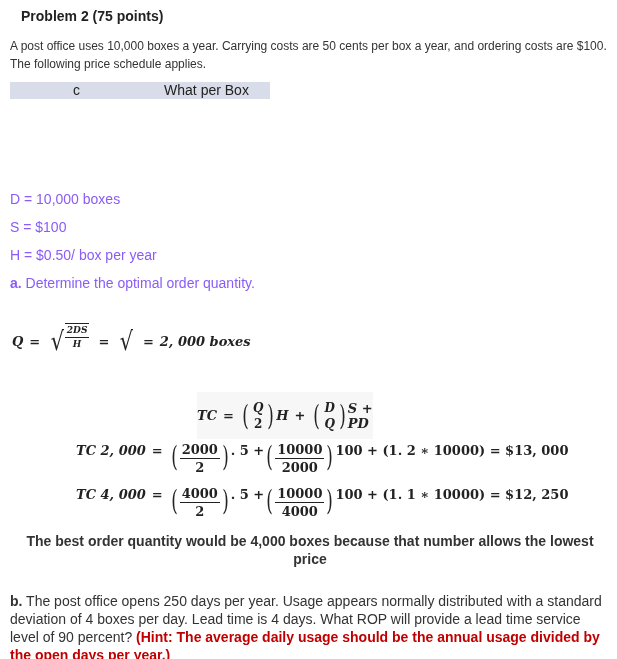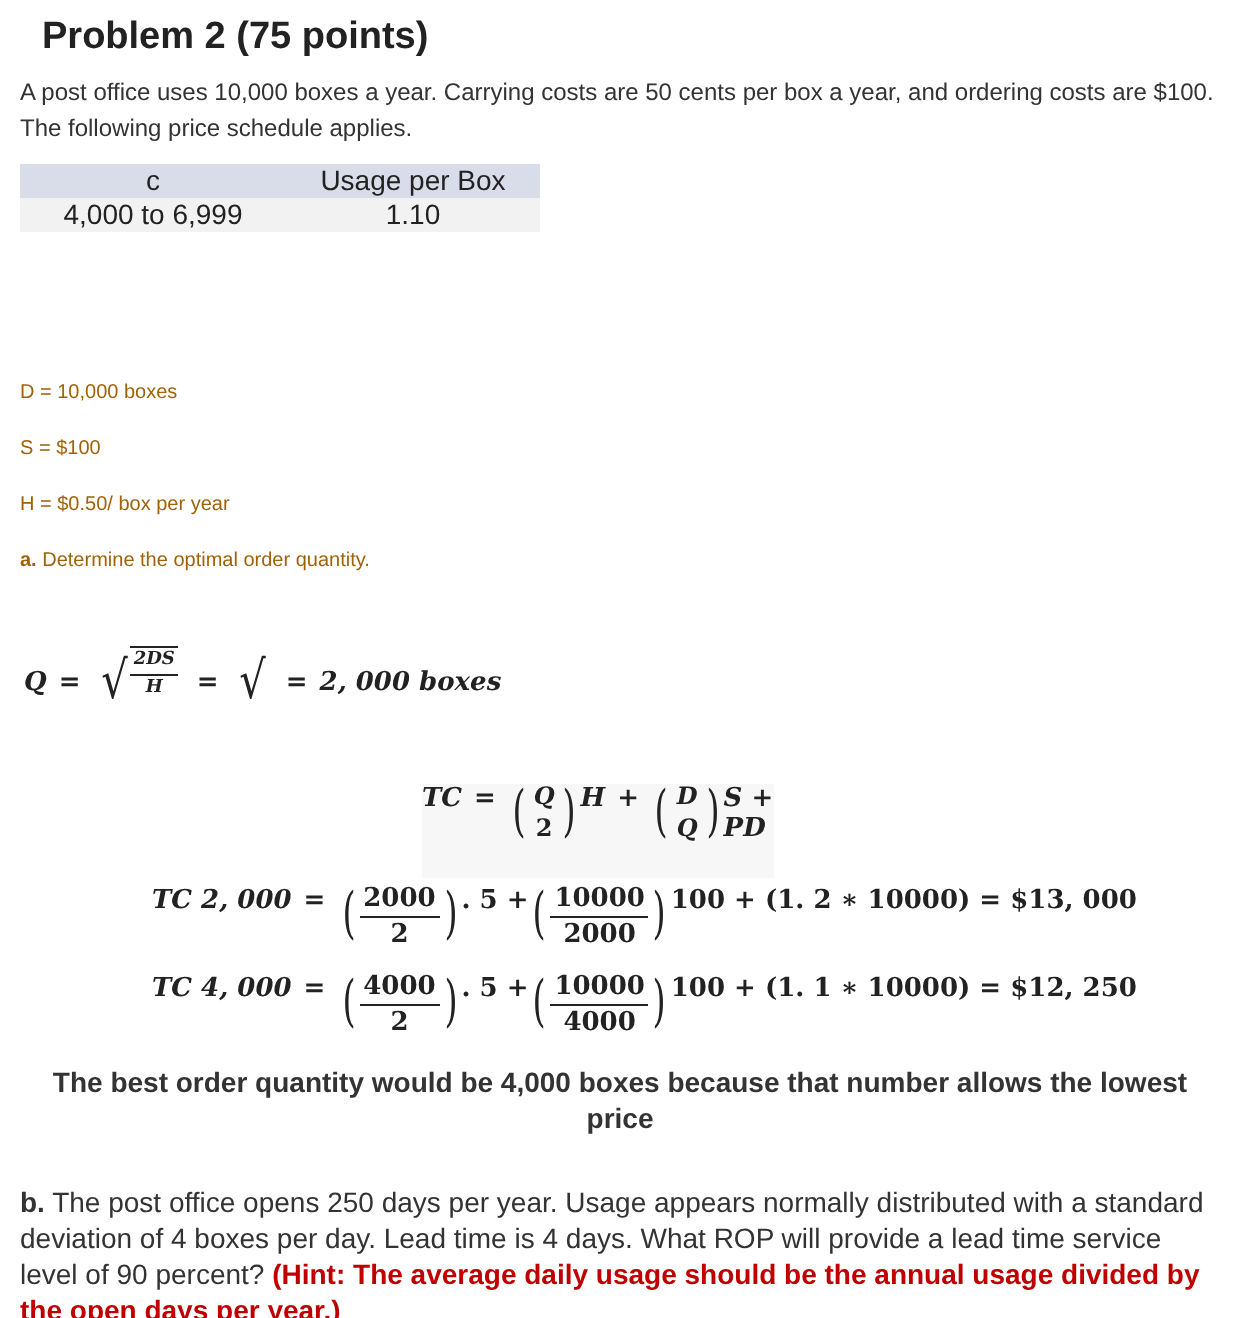--- a/index.html
+++ b/index.html
@@ -11,21 +11,21 @@
       width: 617px;
       height: 659px;
       position: relative;
       overflow: hidden;
       font-family: "Liberation Sans", sans-serif;
       color: #222222;
     }
     .abs { position: absolute; }
     .title {
       left: 10px; top: 8px;
-      font-size: 19px;
+      font-size: 14px;
       font-weight: bold;
       color: #222;
       padding-left: 11px;
     }
     .intro {
       left: 10px; top: 37px;
       width: 600px;
       font-size: 12px;
       line-height: 18px;
       color: #333;
@@ -44,22 +44,22 @@
       font-weight: normal;
       text-align: center;
     }
     .price-table th { background: #d9dde9; }
     .price-table .col1 { width: 133px; }
     .price-table .col2 { width: 127px; }
     .price-table tr.alt td { background: #f2f2f2; }
 
     .given {
       left: 10px;
-      font-size: 10px;
-      color: #a16207;
+      font-size: 14px;
+      color: #8b5cf6;
     }
     .given .b { font-weight: bold; }
 
     .math {
       font-family: "DejaVu Serif", serif;
       font-weight: bold;
       font-style: italic;
       color: #222;
     }
     .math .up { font-style: normal; }
@@ -94,25 +94,25 @@
       transform: scaleX(0.8);
     }
     .sqrt .body {
       border-top: 1.2px solid #222;
       padding-top: 2px;
       font-size: 9px;
     }
     .eq { margin: 0 6px; font-style: normal; }
 
     .tc-box {
-      left: 211px; top: 392px;
+      left: 197px; top: 392px;
       width: 176px; height: 47px;
       background: #f7f7f7;
       display: flex;
-      align-items: flex-start;
+      align-items: center;
       justify-content: center;
       font-size: 13px;
     }
     .paren {
       font-size: 28px;
       font-weight: normal;
       font-style: normal;
       line-height: 1;
       transform: scaleX(0.6);
       display: inline-block;
@@ -148,28 +148,24 @@
 </head>
 <body>
 
 <div class="abs title">Problem 2 (75 points)</div>
 <div class="abs intro">A post office uses 10,000 boxes a year. Carrying costs are 50 cents per box a year, and ordering costs are $100. The following price schedule applies.</div>
 
 <table class="abs price-table">
   <thead>
     <tr>
       <th class="col1">c</th>
-      <th class="col2">Usage per Box</th>
+      <th class="col2">What per Box</th>
     </tr>
   </thead>
   <tbody>
-    <tr class="alt">
-      <td>4,000 to 6,999</td>
-      <td>1.10</td>
-    </tr>
   </tbody>
 </table>
 
 <div class="abs given" style="top:191px">D = 10,000 boxes</div>
 <div class="abs given" style="top:219px">S = $100</div>
 <div class="abs given" style="top:247px">H = $0.50/ box per year</div>
 <div class="abs given" style="top:275px">
   <span class="b">a.</span>
   <span>Determine the optimal order quantity.</span>
 </div>

